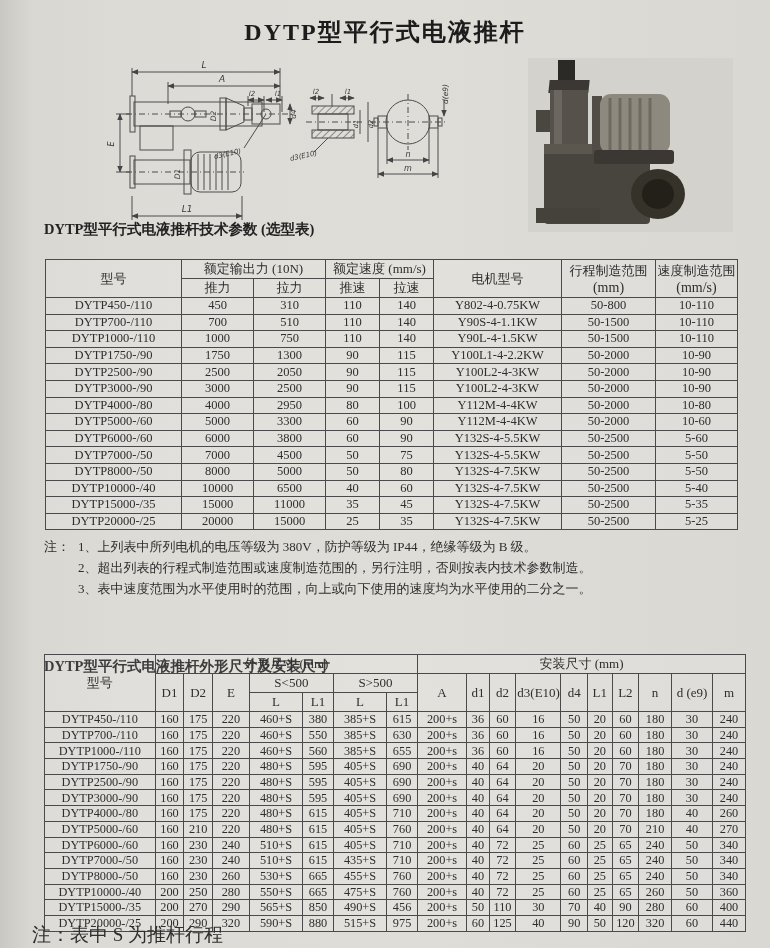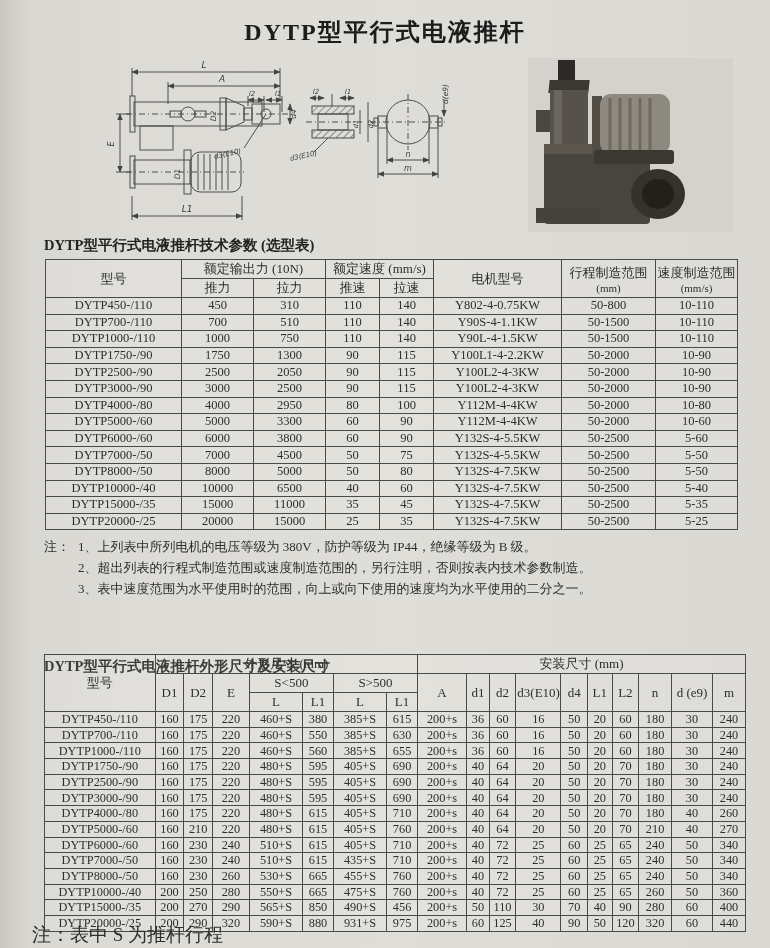--- a/index.html
+++ b/index.html
@@ -9,33 +9,33 @@
   .page{position:relative;width:770px;height:948px;
         background:linear-gradient(90deg,#c9c8c3 0px,#d8d7d2 30px,#dcdbd6 120px,#deddd8 400px,#d9d8d3 770px);padding-left:12px;}
   .page-title{position:absolute;top:16px;left:0;width:770px;text-align:center;
         font-size:24px;font-weight:bold;letter-spacing:2px;color:#1c1c1c;}
   
   .diagram-row{position:absolute;top:56px;left:0;width:770px;height:178px;}
   .drawing{position:absolute;left:92px;top:0;}
   .photo{position:absolute;left:528px;top:2px;}
   
   .caption{position:absolute;left:44px;font-size:14.5px;font-weight:bold;color:#222;}
-  .cap1{top:236px;}
+  .cap1{top:220px;}
   .cap2{top:623px;margin-top:34px;}
   
   table{border-collapse:collapse;table-layout:fixed;background:rgba(255,255,255,0.12);}
   th,td{border:1px solid #4a4a4a;text-align:center;vertical-align:middle;
         padding:0 1px;font-weight:normal;overflow:hidden;white-space:nowrap;}
   .t1{position:absolute;top:259px;left:45px;width:692px;font-size:12.5px;}
   .t1 thead th{font-size:13px;}
   .t1 tbody td{height:15.6px;line-height:1.05;}
   .t2{position:absolute;top:654px;left:44px;width:702px;font-size:12.3px;}
   .t2 thead th{font-size:13px;height:18px;line-height:1.05;}
   .t2 tbody td{height:14.7px;line-height:1.0;}
-  .unit{display:block;font-size:11px;}
+  .unit{display:block;font-size:14px;}
   
   .notes{position:absolute;top:537px;left:44px;width:710px;font-size:13px;line-height:1.6;}
   .note-row{display:flex;}
   .note-pre{flex:0 0 34px;}
   .note-body{flex:1;}
   .note2{position:absolute;top:922px;left:32px;font-size:19px;}
   .dimtext{font-family:"DejaVu Sans","Liberation Sans",sans-serif;font-style:italic;}
 </style>
 </head>
 <body>
@@ -681,21 +681,21 @@
           <td>60</td>
           <td>400</td>
         </tr>
         <tr>
           <td>DYTP20000-/25</td>
           <td>200</td>
           <td>290</td>
           <td>320</td>
           <td>590+S</td>
           <td>880</td>
-          <td>931+S</td>
+          <td>515+S</td>
           <td>975</td>
           <td>200+s</td>
           <td>60</td>
           <td>125</td>
           <td>40</td>
           <td>90</td>
           <td>50</td>
           <td>120</td>
           <td>320</td>
           <td>60</td>

